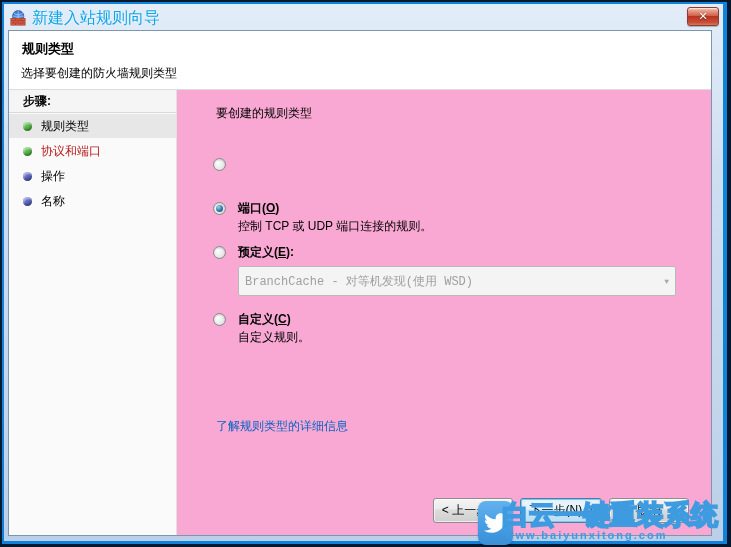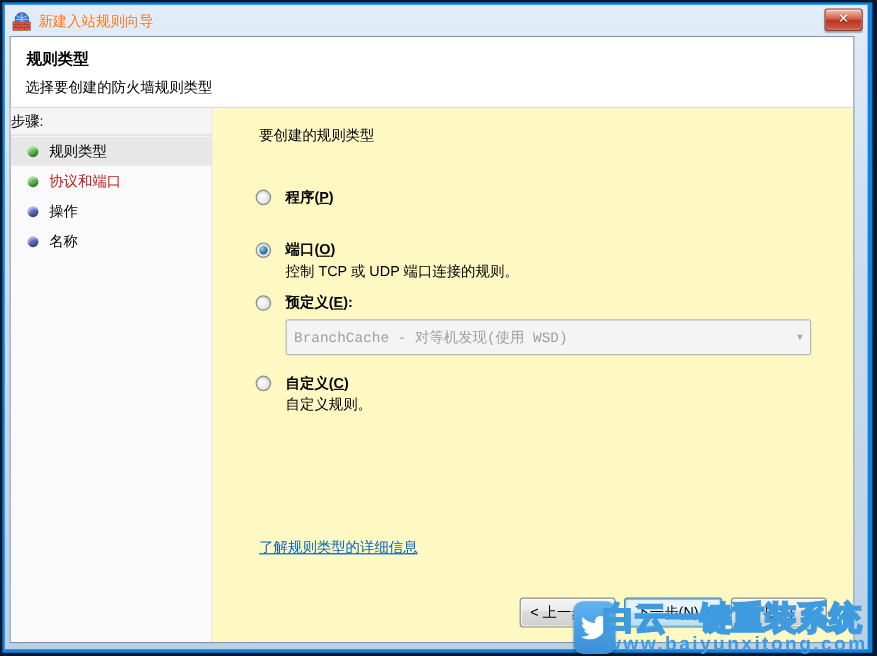--- a/index.html
+++ b/index.html
@@ -7,50 +7,50 @@
   body { font-family:"Liberation Sans","DejaVu Sans",sans-serif; font-size:12px; color:#000; position:relative; background:#05182e; }
 
   
   .frame-blue  { position:absolute; left:2px; top:2px; right:4px; bottom:3px; background:#0f82dc; }
   .frame-glass { position:absolute; left:4px; top:4px; right:8px; bottom:6px;
                  background:linear-gradient(180deg,#e3edf9 0%,#cfdff2 30%,#bbd0e8 100%); }
 
   .titlebar { position:absolute; left:10px; top:8px; height:20px; right:56px;
               display:flex; align-items:center; gap:6px; z-index:3; }
   .app-icon { width:16px; height:16px; flex:0 0 16px; }
-  .title-text { font-size:12px; color:#f97316; text-shadow:0 0 2px rgba(255,255,255,.9); }
+  .title-text { font-size:16px; color:#0ea5e9; text-shadow:0 0 2px rgba(255,255,255,.9); }
 
   .close-btn { position:absolute; top:7px; right:12px; width:32px; height:19px; z-index:4;
                border:1px solid #8c3c31; border-radius:3px;
                background:linear-gradient(180deg,#f5c9bd 0%,#e39580 20%,#d05b42 48%,#b93420 50%,#c74f39 85%,#d9765e 100%);
                box-shadow:inset 0 1px 0 rgba(255,255,255,.55), 0 1px 1px rgba(0,0,0,.25);
                display:flex; align-items:center; justify-content:center; }
   .close-x { color:#fff; font-size:11px; font-weight:bold; line-height:1; text-shadow:0 1px 1px rgba(0,0,0,.5); }
 
   
   .dialog { position:absolute; left:8px; top:30px; width:704px; height:506px;
             border:1px solid #7f95ab; background:#efefef; z-index:2; }
   .header { height:59px; background:#fff; border-bottom:1px solid #dcdcdc; }
   .header-title { padding:9px 0 0 13px; font-size:13px; font-weight:bold; }
   .header-sub   { padding:7px 0 0 12px; font-size:12px; }
 
   .body { display:flex; height:445px; }
 
   
   .sidebar { width:168px; background:#fafafa; border-right:1px solid #e0e0e0; }
-  .steps-heading { height:23px; line-height:23px; font-weight:normal;
+  .steps-heading { height:23px; line-height:23px; padding-left:14px; font-weight:bold;
                    background:#f5f5f5; border-bottom:1px solid #d9d9d9; }
   .step-item { height:24px; margin-top:1px; display:flex; align-items:center; gap:9px; padding-left:14px; }
   .step-item.current { background:#e7e7e7; }
   .bullet { width:9px; height:9px; border-radius:50%; flex:0 0 9px;
             box-shadow:inset -1px -2px 2px rgba(0,0,0,.35), inset 1px 2px 2px rgba(255,255,255,.55); }
   .step-label.linkish { color:#b91c1c; }
 
   
-  .main { flex:1; position:relative; background:#fef9c3; }
+  .main { flex:1; position:relative; background:#f9a8d4; }
   .prompt { position:absolute; left:39px; top:15px; }
 
   .option { position:absolute; left:36px; display:flex; gap:3px; }
   .option .radio { width:13px; height:13px; margin-top:1px; flex:0 0 13px; border-radius:50%;
                    border:1px solid #8a8a8a;
                    background:radial-gradient(circle at 32% 30%,#ffffff,#ececec 55%,#d2d2d2 100%);
                    box-shadow:inset 0 1px 2px rgba(0,0,0,.18); position:relative; }
   .option .radio.selected::after { content:""; position:absolute; left:2px; top:2px; width:7px; height:7px;
                    border-radius:50%; background:radial-gradient(circle at 35% 30%,#9cd4f0,#2d6f9e 60%,#1c4f77); }
   .opt-col { margin-left:9px; }
@@ -58,41 +58,41 @@
   .opt-desc  { margin-top:3px; line-height:15px; }
   u { text-decoration:underline; }
 
   .dropdown { margin-top:6px; margin-bottom:4px; width:438px; height:30px;
               background:#f4f4f4; border:1px solid #b9b9b9; border-radius:2px;
               color:#9f9f9f; display:flex; align-items:center; padding:0 6px;
               font-family:"Liberation Mono","DejaVu Sans Mono",monospace; font-size:12px; }
   .dropdown .dd-value { flex:1; white-space:nowrap; overflow:hidden; }
   .dropdown .dd-arrow { color:#a9a9a9; font-size:8px; }
 
-  .learn-link { position:absolute; left:39px; top:358px; color:#0563c1; text-decoration:underline; cursor:pointer; }
+  .learn-link { position:absolute; left:39px; top:328px; color:#0563c1; cursor:pointer; }
 
   .btn { position:absolute; top:408px; height:25px; border:1px solid #8e8e8e; border-radius:3px;
          background:linear-gradient(180deg,#f4f4f4 0%,#ebebeb 45%,#dddddd 46%,#cfcfcf 100%);
          box-shadow:inset 0 0 0 1px rgba(255,255,255,.6);
          display:flex; align-items:center; justify-content:center; font-size:12px; cursor:default; }
   .btn-back   { left:256px; width:80px; }
   .btn-next   { left:343px; width:82px; border-color:#3f82ad;
                 background:linear-gradient(180deg,#eef7fd 0%,#e1f1fb 45%,#cde9f9 46%,#b9ddf3 100%);
                 box-shadow:inset 0 0 0 1px #8cc3e4, inset 0 0 4px #bfe4f7; }
   .btn-cancel { left:432px; width:80px; }
 
   
   .wm { position:absolute; inset:0; z-index:9; pointer-events:none;border-radius:26px; }
   .wm-logo { position:absolute; left:478px; top:501px; width:35px; height:44px; border-radius:8px;
              background:linear-gradient(180deg,#63b2ef 0%,#479ee4 55%,#3a8fd6 100%);
              box-shadow:0 1px 2px rgba(0,0,0,.25); display:flex; align-items:center; justify-content:center; }
   .wm-logo svg { width:24px; height:24px; fill:#ffffff; }
   .wm-text { position:absolute; left:502px; top:497px; font-size:27px; font-weight:bold; white-space:nowrap;
              color:rgba(255,255,255,.78); -webkit-text-stroke:2px var(--wm,#3f9be0); letter-spacing:0; }
-  .wm-url  { position:absolute; left:505px; top:529px; font-size:16px; font-weight:bold;
+  .wm-url  { position:absolute; left:505px; top:529px; font-size:11px; font-weight:bold;
              color:var(--wm,#3f9be0); letter-spacing:2px; white-space:nowrap; }
 </style>
 </head>
 <body>
 
 <div>
   <div class="frame-blue"></div>
   <div class="frame-glass"></div>
 
   <div class="titlebar">
@@ -151,21 +151,20 @@
           <span class="step-label">名称</span>
         </div>
       </div>
 
       <div class="main">
         <div class="prompt">要创建的规则类型</div>
 
         <div class="option" style="top:67px">
           <span class="radio"></span>
           <div class="opt-col">
-            <div class="opt-label"><span>程序(</span><u>P</u><span>)</span></div>
           </div>
         </div>
 
         <div class="option" style="top:111px">
           <span class="radio selected"></span>
           <div class="opt-col">
             <div class="opt-label"><span>端口(</span><u>O</u><span>)</span></div>
             <div class="opt-desc">控制 TCP 或 UDP 端口连接的规则。</div>
           </div>
         </div>

